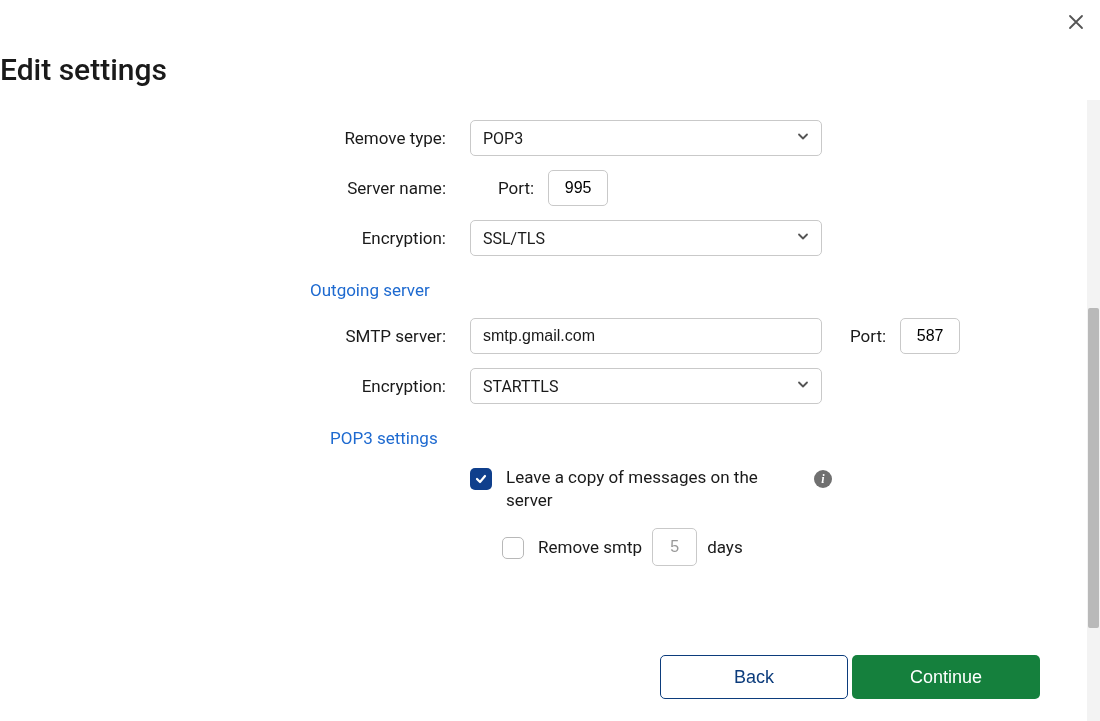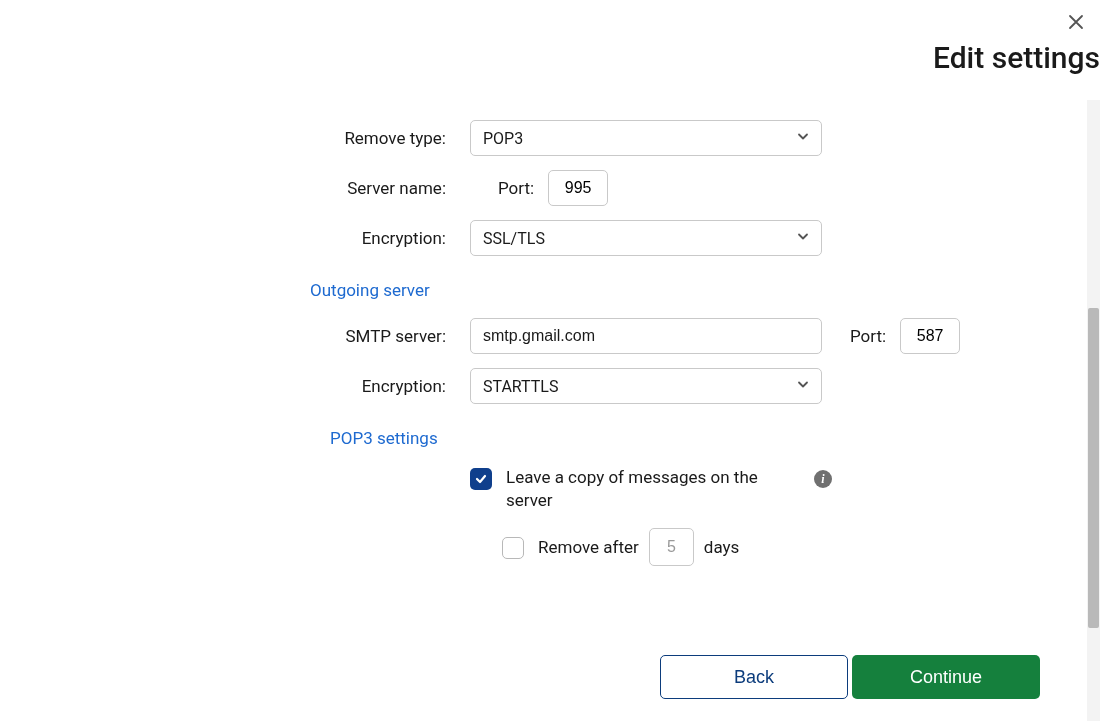--- a/index.html
+++ b/index.html
@@ -17,25 +17,25 @@
       top: 10px;
       right: 12px;
       background: none;
       border: none;
       cursor: pointer;
       color: #555;
       padding: 4px;
     }
     .close-btn svg { display: block; }
     .title {
-      text-align: right;
+      text-align: left;
       font-size: 30px;
       font-weight: 500;
       color: #1a1a1a;
-      margin-top: 40px;
+      margin-top: 52px;
     }
     .scroll-area {
       position: absolute;
       top: 100px;
       left: 0;
       right: 0;
       bottom: 90px;
       overflow-y: auto;
     }
     .form {
@@ -309,21 +309,21 @@
         <svg width="14" height="14" viewBox="0 0 14 14">
             <path d="M3 7 L6 10 L11 4" stroke="#fff" stroke-width="2.2" fill="none" stroke-linecap="round" stroke-linejoin="round"></path>
           </svg>
       </div>
       <div class="checkbox-label">Leave a copy of messages on the server</div>
       <div class="info-icon">i</div>
     </div>
 
     <div class="remove-row">
       <div class="checkbox unchecked"></div>
-      <span class="remove-label">Remove after</span>
+      <span class="remove-label">Remove smtp</span>
       <input class="days-input" placeholder="5" style="">
       <span style="font-size:17px;">days</span>
     </div>
 
   </div>
 </div>
 
 <div class="scrollbar-track">
   <div class="scrollbar-thumb"></div>
 </div>

